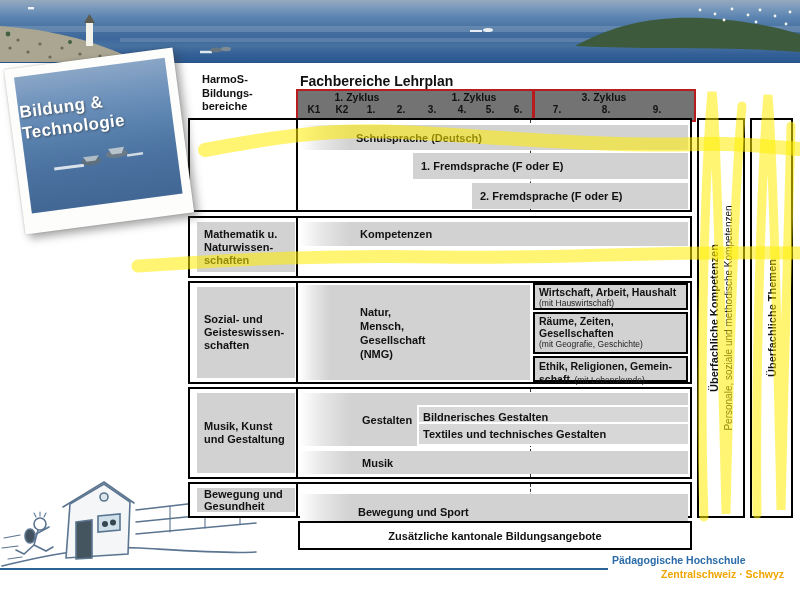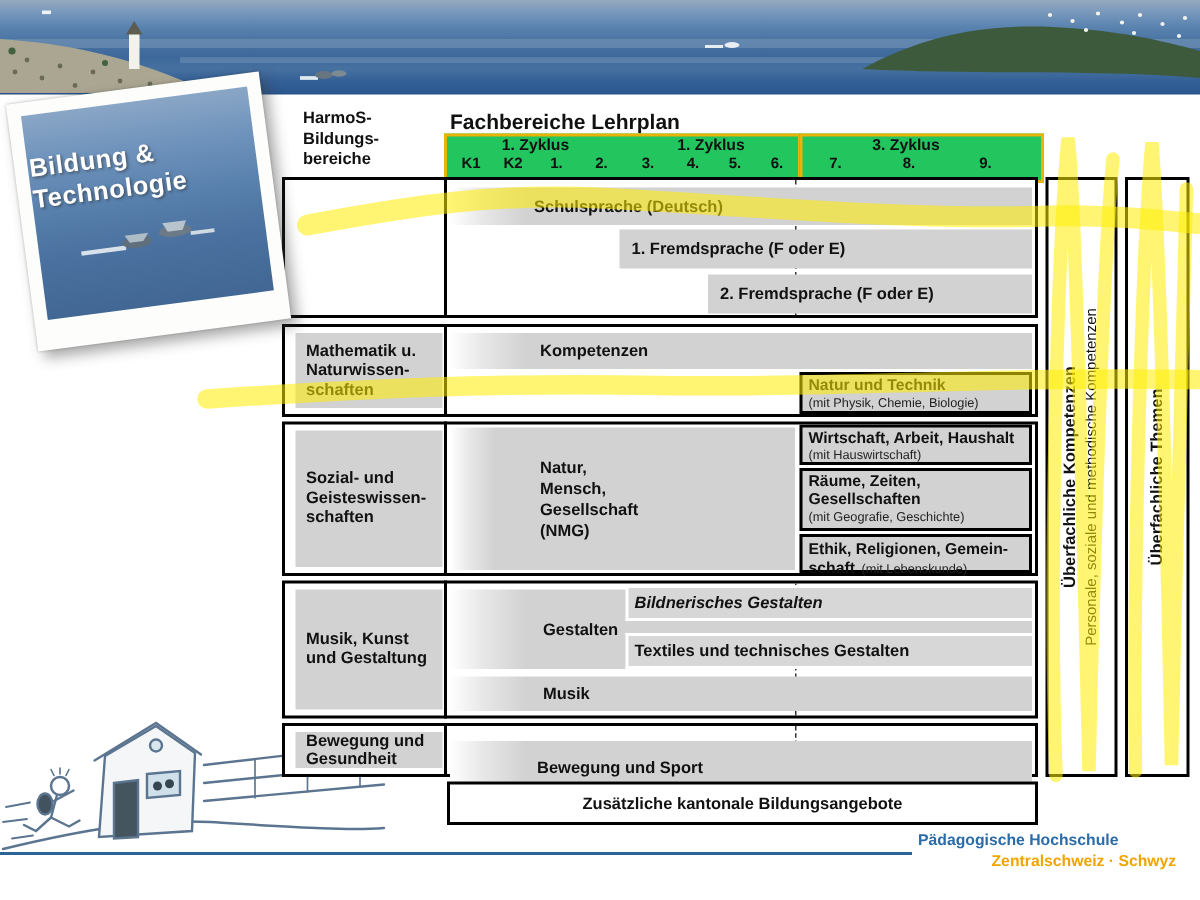--- a/index.html
+++ b/index.html
@@ -18,21 +18,21 @@
     transform:rotate(-7.5deg);box-shadow:4px 5px 9px rgba(60,60,60,.45),0 0 2px rgba(0,0,0,.25);
     z-index:30;}
   #badge-photo{position:absolute;left:9px;top:9px;right:9px;bottom:20px;
     background:linear-gradient(180deg,#8aa6c6 0%,#6f93bc 22%,#5a82ae 45%,#4a719f 70%,#426795 100%);}
   #badge-caption{position:absolute;left:10px;top:34px;color:#fff;font-weight:bold;
     font-size:17px;line-height:21px;letter-spacing:.4px;text-shadow:1px 1px 2px rgba(40,40,40,.55);}
 
   
   #harmos{left:202px;top:73px;font-size:11px;font-weight:bold;line-height:13.5px;}
   #fach-title{left:300px;top:73px;font-size:14px;font-weight:bold;}
-  .cyclebox{border:2px solid #eab308;background:#22c55e;}
+  .cyclebox{border:2px solid #b91c1c;background:#737373;}
   #cyclebox1{left:296px;top:89px;width:234px;height:29px;}
   #cyclebox2{left:533px;top:89px;width:159px;height:29px;}
   .cycle-label{position:absolute;top:0;transform:translateX(-50%);font-size:10.5px;font-weight:bold;white-space:nowrap;}
   .grade{position:absolute;top:13px;transform:translateX(-50%);font-size:10px;font-weight:bold;white-space:nowrap;}
 
   
   .block{left:188px;width:504px;border:2px solid #000;background:#fff;box-sizing:border-box;z-index:5;}
   .area-label{position:absolute;left:7px;top:4px;bottom:4px;width:98px;background:#d2d2d2;
     display:flex;flex-direction:column;justify-content:center;padding-left:7px;box-sizing:border-box;
     font-size:11px;font-weight:bold;line-height:13px;}
@@ -63,21 +63,21 @@
     flex-direction:column;align-items:flex-start;justify-content:center;line-height:14px;}
   #box-wirtschaft{top:0px;height:27px;}
   #box-raeume{top:29px;height:42px;}
   #box-ethik{top:73px;height:26px;white-space:normal;line-height:11px;}
   #box-ethik .t,#box-ethik .s{display:inline;}
 
   #bar-gestalten{left:110px;top:4px;width:388px;height:53px;padding-left:62px;}
   .subbar{position:absolute;left:227px;width:271px;height:24px;background:#d7d7d7;
     border:2px solid #fff;border-right:none;box-sizing:border-box;display:flex;align-items:center;
     padding-left:4px;font-size:11px;font-weight:bold;z-index:3;white-space:nowrap;}
-  #bar-bildnerisch{top:1px;font-style:italic;}
+  #bar-bildnerisch{top:16px;}
   #bar-textiles{top:33px;}
   #bar-musik{left:110px;top:62px;width:388px;height:23px;padding-left:62px;}
 
   #bar-sport{left:110px;top:10px;width:388px;height:35px;padding-left:58px;}
 
   #extra-box{left:298px;top:521px;width:394px;height:29px;border:2px solid #000;background:#fff;
     display:flex;align-items:center;justify-content:center;font-size:11px;font-weight:bold;
     box-sizing:border-box;z-index:5;}
 
   
@@ -201,24 +201,20 @@
 </div>
 
 <div id="block-mathe" class="abs block">
   <div class="area-label">
     <div>Mathematik u.</div>
     <div>Naturwissen-</div>
     <div>schaften</div>
   </div>
   <div class="vsep"></div>
   <div id="bar-mathematik" class="bar fade">Kompetenzen</div>
-  <div id="box-nt" class="sbox">
-    <div class="t">Natur und Technik</div>
-    <div class="s">(mit Physik, Chemie, Biologie)</div>
-  </div>
 </div>
 
 <div id="block-sozial" class="abs block">
   <div class="area-label">
     <div>Sozial- und</div>
     <div>Geisteswissen-</div>
     <div>schaften</div>
   </div>
   <div class="vsep"></div>
   <div id="bar-nmg" class="bar fade">

